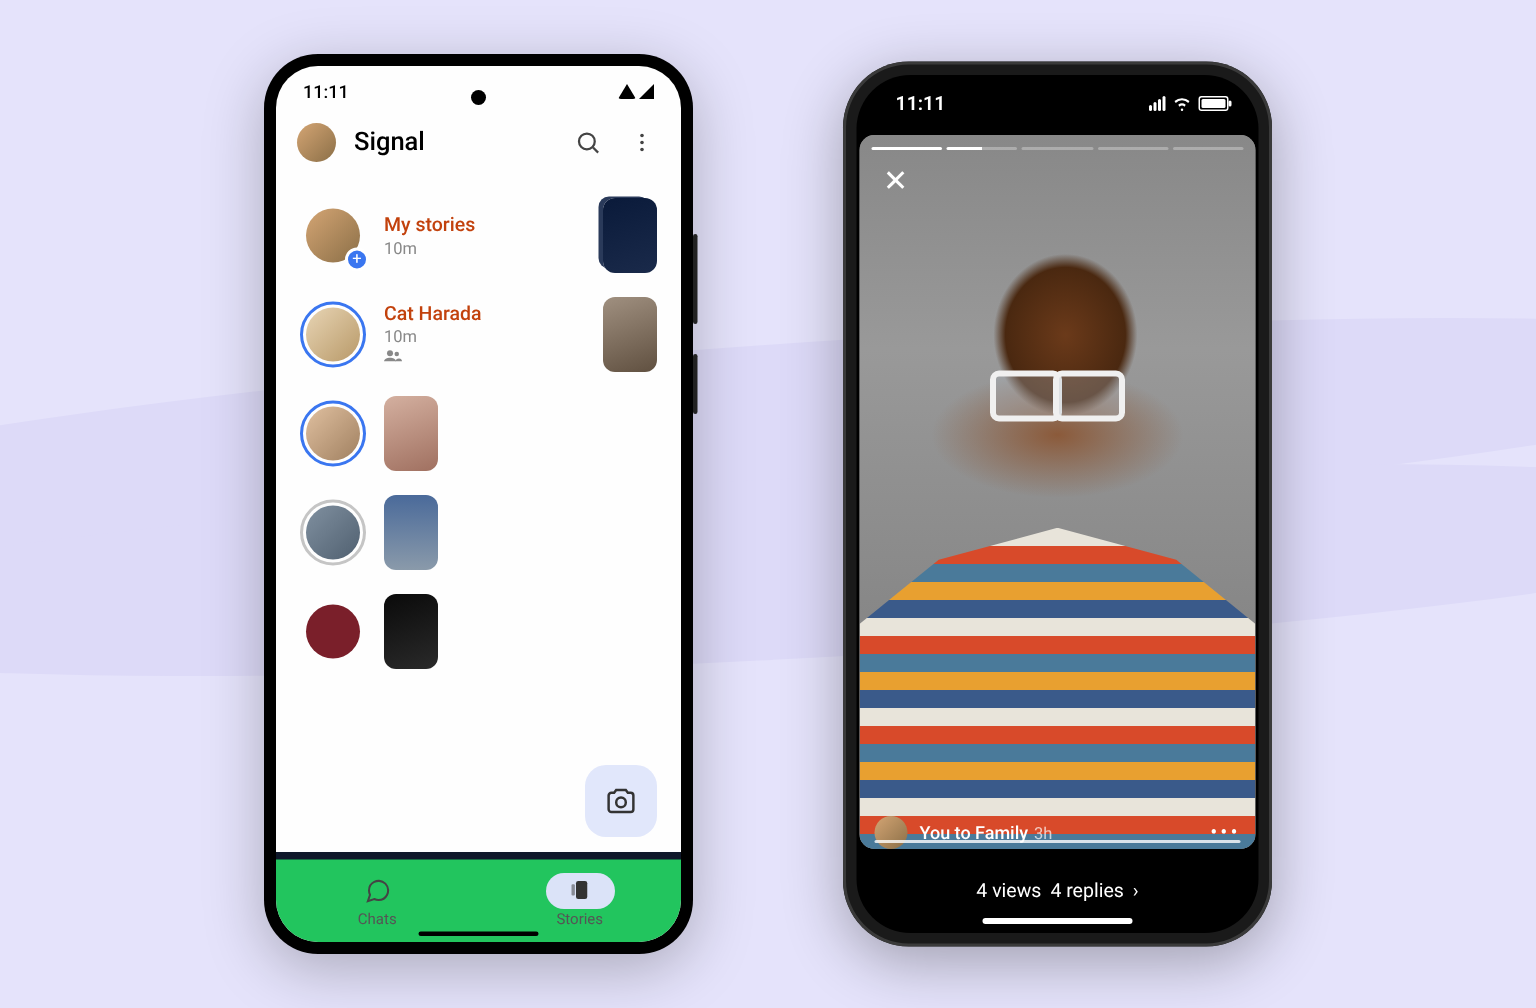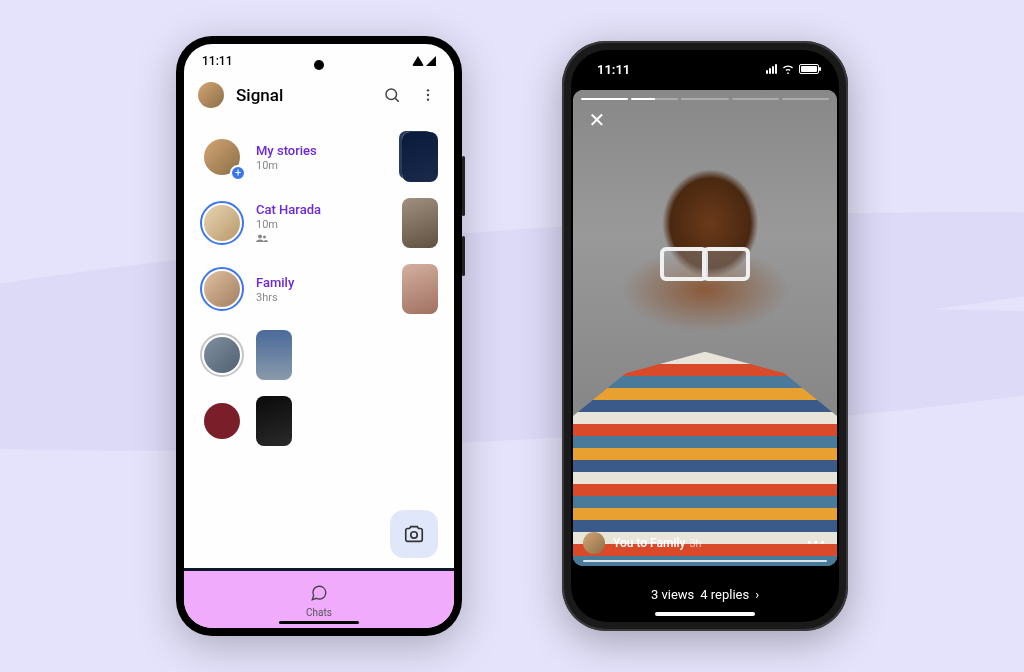--- a/index.html
+++ b/index.html
@@ -150,21 +150,21 @@
     width: 16px; height: 16px;
     background: #3a76f0;
     border: 2px solid #fff;
     border-radius: 50%;
     color: #fff;
     font-size: 11px;
     line-height: 12px;
     text-align: center;
   }
   .story-text { flex: 1; min-width: 0; }
-  .story-name { font-size: 13px; font-weight: 500; color: #6d28d9; }
+  .story-name { font-size: 13px; font-weight: 500; color: #c2410c; }
   .story-time { font-size: 11px; color: #888; margin-top: 1px; }
   .group-icon { font-size: 10px; color: #888; margin-top: 2px; }
   .story-thumb {
     width: 36px; height: 50px;
     border-radius: 8px;
     background: #333;
   }
   .th-1 { background: linear-gradient(160deg,#0a1a3a,#1a2a4a); position:relative; box-shadow: -4px -2px 0 -1px #2a3a5a; }
   .th-2 { background: linear-gradient(160deg,#a09080,#605040); }
   .th-3 { background: linear-gradient(180deg,#7aa5d4 40%,#3a5a7a); }
@@ -179,22 +179,22 @@
     width: 48px; height: 48px;
     border-radius: 14px;
     background: #e1e7fb;
     display: flex; align-items: center; justify-content: center;
     cursor: pointer;
   }
 
   .bottom-nav {
     height: 60px;
     display: flex;
-    border-top: 3px solid #0f172a;
-    background: #f0abfc;
+    border-top: 5px solid #0f172a;
+    background: #22c55e;
     justify-content: flex-end;
   }
   .nav-item {
     flex: 1;
     display: flex;
     flex-direction: column;
     align-items: center;
     justify-content: center;
     gap: 2px;
     font-size: 10px;
@@ -304,21 +304,21 @@
   .progress-dots span.done { background:#fff; }
   .progress-dots span.active { background:linear-gradient(90deg,#fff 50%, rgba(255,255,255,.3) 50%); }
 
   .close-x {
     position:absolute; top:18px; left:12px; z-index:4;
     color:#fff; font-size:20px; cursor:pointer;
     width:24px; height:24px; display:flex;align-items:center;justify-content:center;
   }
 
   .story-meta-bar {
-    position:absolute; bottom:12px; left:10px; right:10px;
+    position:absolute; bottom:0; left:10px; right:10px;
     display:flex; align-items:center; gap:8px; color:#fff;
     z-index:3;
   }
   .meta-avatar { width:22px; height:22px; border-radius:50%; background: linear-gradient(135deg,#d4a574,#8b6f47); }
   .meta-text { font-size:12px; font-weight:500; }
   .meta-time-inline { color: rgba(255,255,255,.7); font-weight:400; margin-left:4px; font-size:11px;}
   .meta-more { margin-left:auto; color:#fff; letter-spacing:2px; font-size:14px; cursor:pointer; }
   .meta-underline {
     position:absolute; bottom:4px; left:10px; right:10px; height:2px;
     background:rgba(255,255,255,.8); border-radius:1px; z-index:3;
@@ -406,24 +406,20 @@
             </div>
           </div>
           <div class="story-thumb th-2"></div>
         </div>
 
 
         <div class="story-row">
           <div class="story-avatar-wrap ring">
             <div class="story-avatar av-fam"></div>
           </div>
-          <div class="story-text">
-            <div class="story-name">Family</div>
-            <div class="story-time">3hrs</div>
-          </div>
           <div class="story-thumb th-4"></div>
         </div>
 
         <div class="story-row">
           <div class="story-avatar-wrap ring-dim">
             <div class="story-avatar av-jun"></div>
           </div>
           <div class="story-thumb th-5"></div>
         </div>
 
@@ -443,20 +439,29 @@
       </div>
 
       <div class="bottom-nav">
         <div class="nav-item">
           <div class="nav-icon-pill">
             <svg width="18" height="18" viewBox="0 0 24 24" fill="none" stroke="#444" stroke-width="1.8">
                 <path d="M21 11.5a8.38 8.38 0 01-.9 3.8 8.5 8.5 0 01-7.6 4.7 8.38 8.38 0 01-3.8-.9L3 21l1.9-5.7a8.38 8.38 0 01-.9-3.8 8.5 8.5 0 014.7-7.6 8.38 8.38 0 013.8-.9h.5a8.48 8.48 0 018 8z"></path>
               </svg>
           </div>
           <span>Chats</span>
+        </div>
+        <div class="nav-item nav-active">
+          <div class="nav-icon-pill">
+            <svg width="18" height="18" viewBox="0 0 24 24" fill="#333">
+                <rect x="8" y="3" width="10" height="16" rx="2"></rect>
+                <rect x="4" y="6" width="3" height="10" rx="1" opacity=".5"></rect>
+              </svg>
+          </div>
+          <span>Stories</span>
         </div>
       </div>
 
       <div class="home-bar"></div>
     </div>
   </div>
 
   <div class="iphone">
     <div class="iphone-screen">
       <div class="notch"></div>
@@ -496,21 +501,21 @@
           <div class="meta-avatar"></div>
           <span class="meta-text">
             <span>You to Family</span><span class="meta-time-inline">3h</span>
           </span>
           <span class="meta-more">•••</span>
         </div>
         <div class="meta-underline"></div>
       </div>
 
       <div class="story-footer">
-        <span>3 views</span>
+        <span>4 views</span>
         <span>4 replies</span>
         <span>›</span>
       </div>
 
       <div class="ios-home-bar"></div>
     </div>
   </div>
 
 </div>
 

